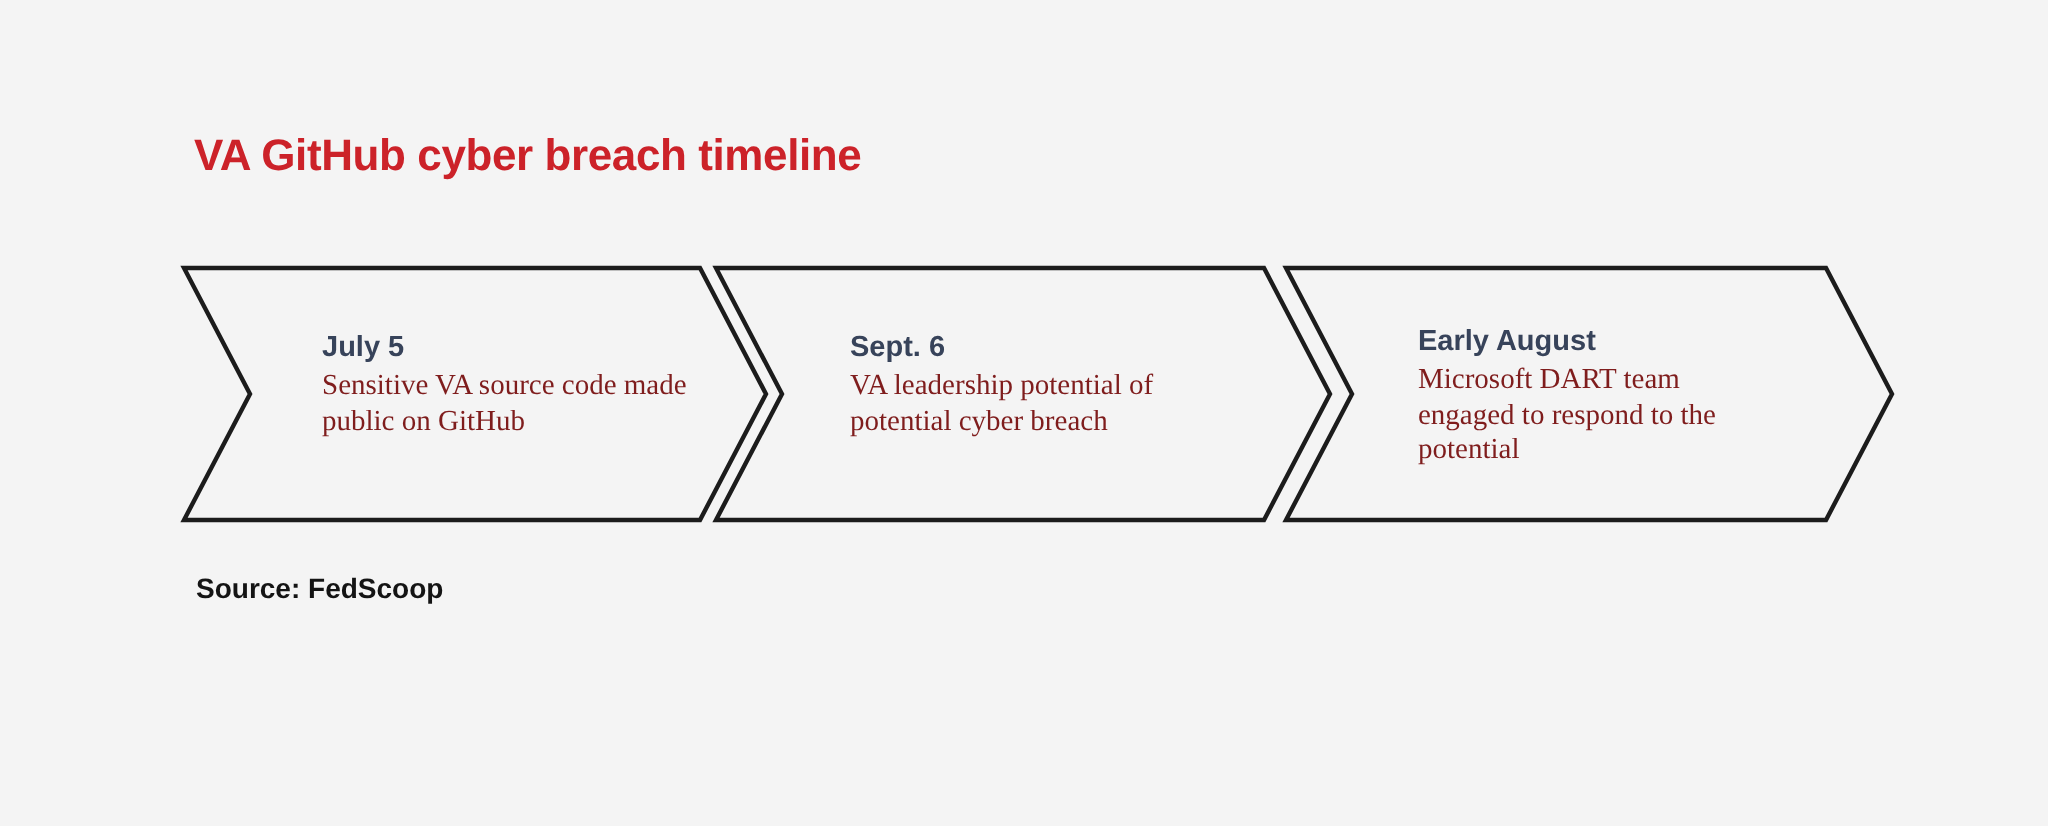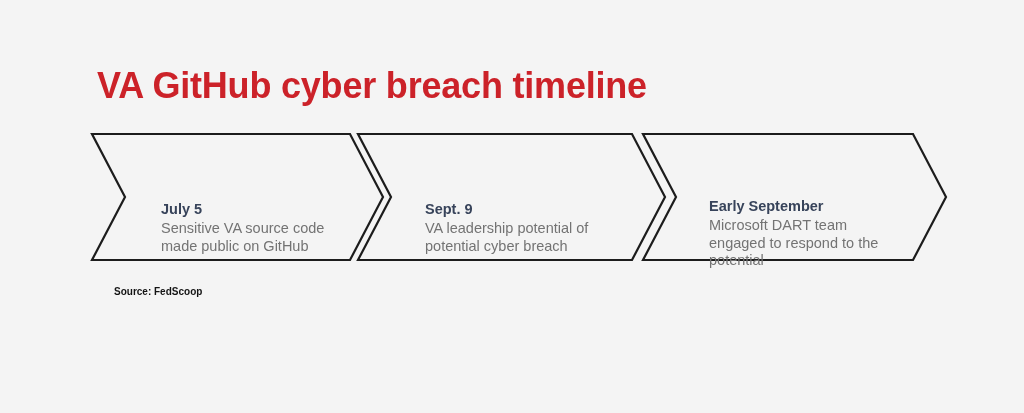--- a/index.html
+++ b/index.html
@@ -21,21 +21,21 @@
     top: 0;
     width: 1024px;
     height: 413px;
   }
 
   
   #chart-title {
     position: absolute;
     left: 97px;
     top: 66px;
-    font-size: 36px;
+    font-size: 22px;
     font-weight: bold;
     color: #cc2229;
     letter-spacing: -0.2px;
     white-space: nowrap;
     line-height: 1.1;
     text-align: right;
   }
 
   
   #timeline {
@@ -55,54 +55,53 @@
   .chevron-shape {
     fill: #f4f4f4;
     stroke: #1c1c1c;
     stroke-width: 2.2;
     stroke-linejoin: miter;
   }
 
   .step-text {
     position: absolute;
     color: #3f4c5e;
-    margin-top: 35px;
   }
 
   .step-date {
     font-size: 14.5px;
     font-weight: bold;
     color: #37435a;
     line-height: 1.28;
     white-space: nowrap;
     margin: 0 0 1px 0;
   }
 
   .step-desc {
     font-size: 14.5px;
     font-weight: normal;
-    color: #737373;
+    color: #7f1d1d;
     line-height: 1.24;
     margin: 0;
+    font-family: Liberation Serif, serif;
   }
 
   #step-text-0 { left: 161px; top: 165px; width: 196px; }
   #step-text-1 { left: 425px; top: 165px; width: 200px; }
   #step-text-2 { left: 709px; top: 162px; width: 178px; }
 
   
   #source-note {
     position: absolute;
     left: 98px;
     top: 286px;
-    font-size: 10px;
+    font-size: 14px;
     font-weight: bold;
     color: #141414;
     white-space: nowrap;
-    margin-left: 16px;
   }
 </style>
 </head>
 <body>
 
 <div id="infographic">
 
   <div id="chart-title">VA GitHub cyber breach timeline</div>
 
   <div id="timeline">
@@ -115,26 +114,26 @@
 
       <polygon class="chevron-shape" points="643,134 913,134 946,197 913,260 643,260 676,197"></polygon>
     </svg>
 
     <div class="step-text" id="step-text-0">
       <div class="step-date">July 5</div>
       <div class="step-desc">Sensitive VA source code made public on GitHub</div>
     </div>
 
     <div class="step-text" id="step-text-1">
-      <div class="step-date">Sept. 9</div>
+      <div class="step-date">Sept. 6</div>
       <div class="step-desc">VA leadership potential of potential cyber breach</div>
     </div>
 
     <div class="step-text" id="step-text-2">
-      <div class="step-date">Early September</div>
+      <div class="step-date">Early August</div>
       <div class="step-desc">Microsoft DART team engaged to respond to the potential</div>
     </div>
 
   </div>
 
   <div id="source-note">Source: FedScoop</div>
 
 </div>
 
 </body></html>

